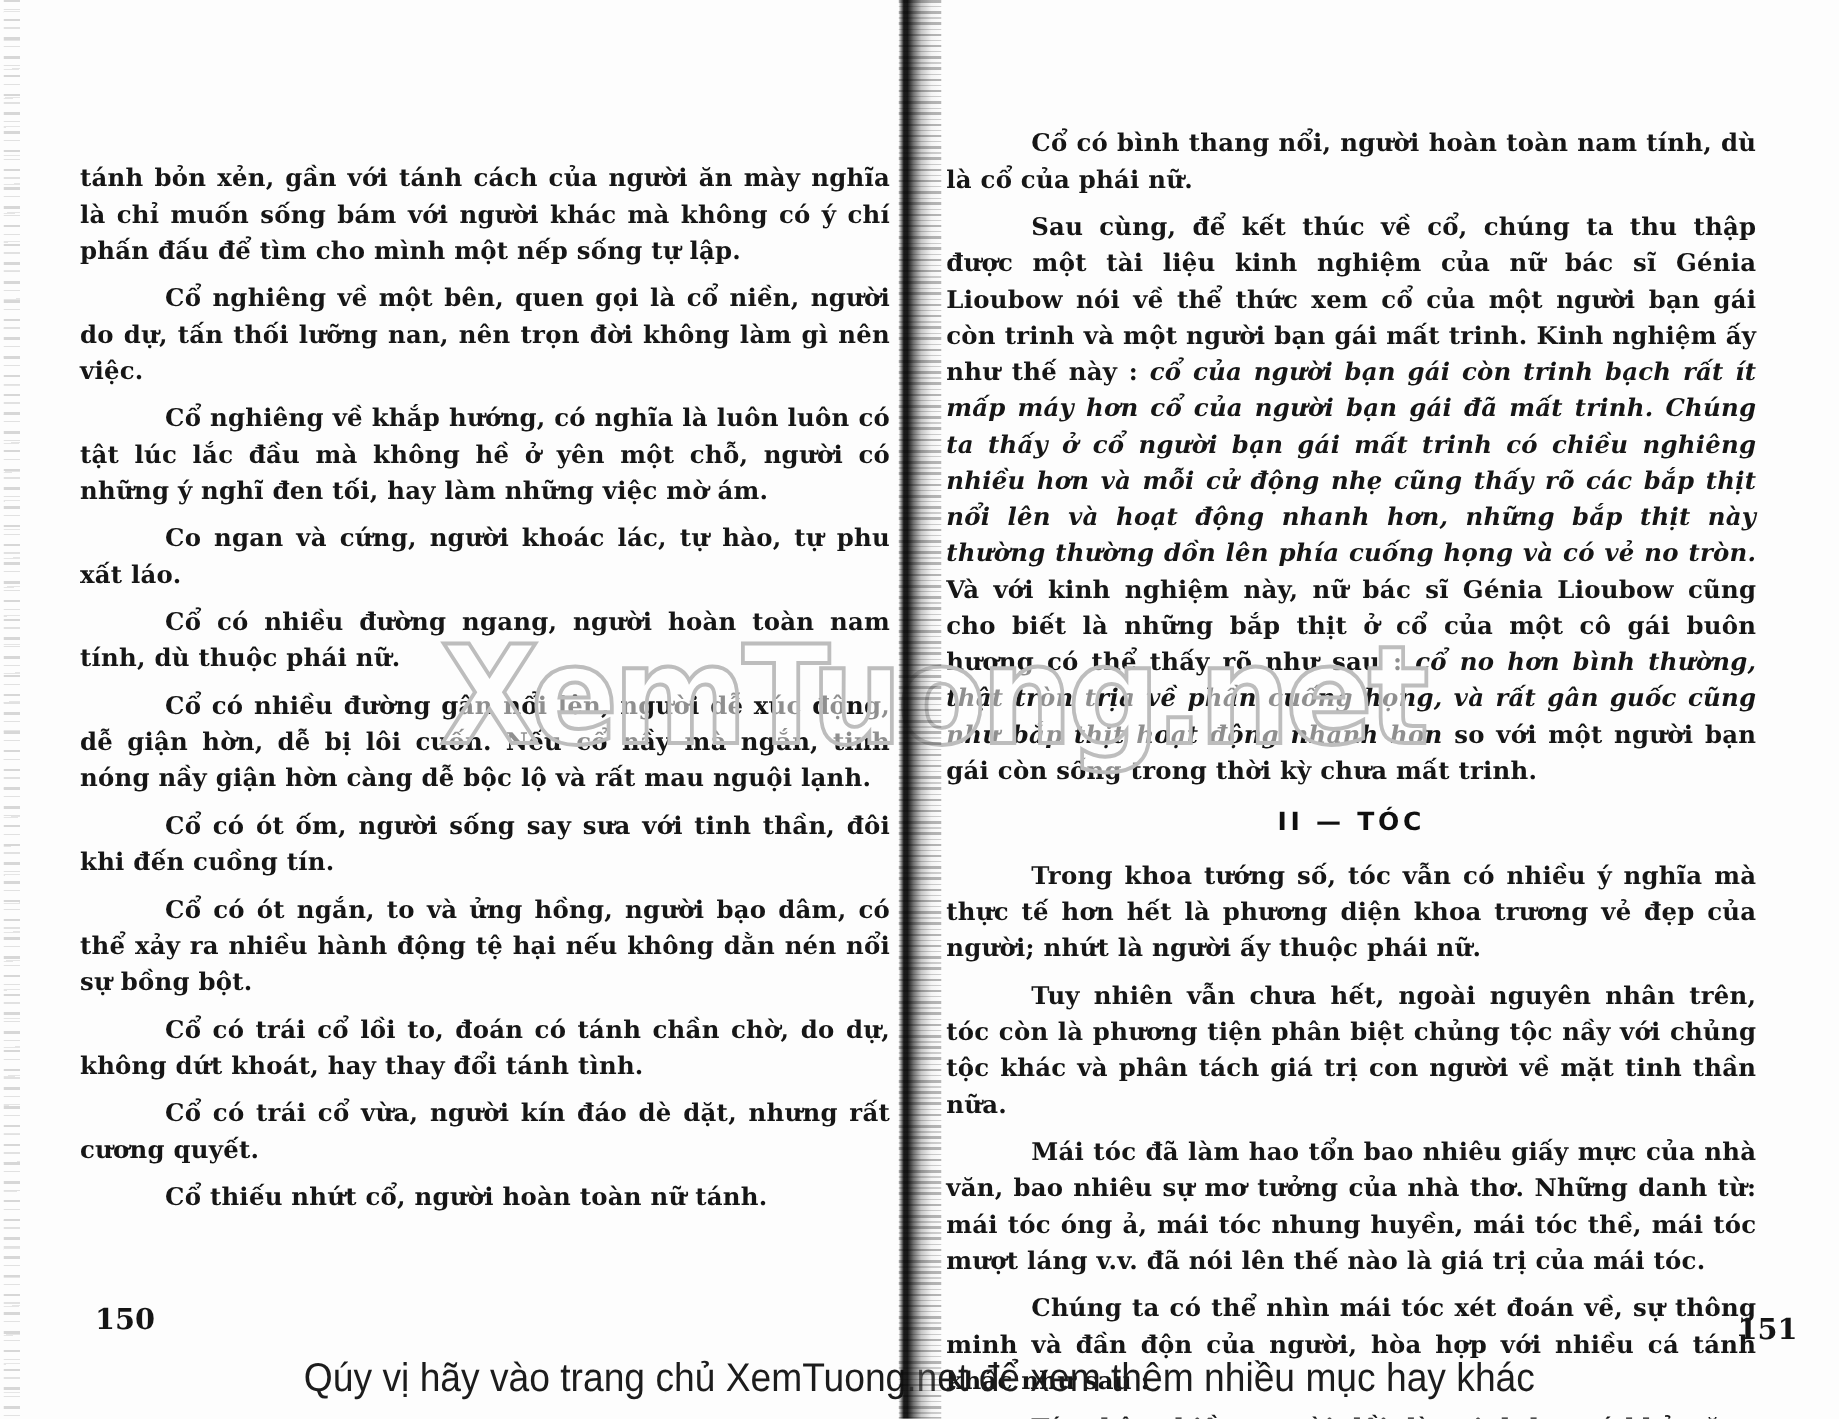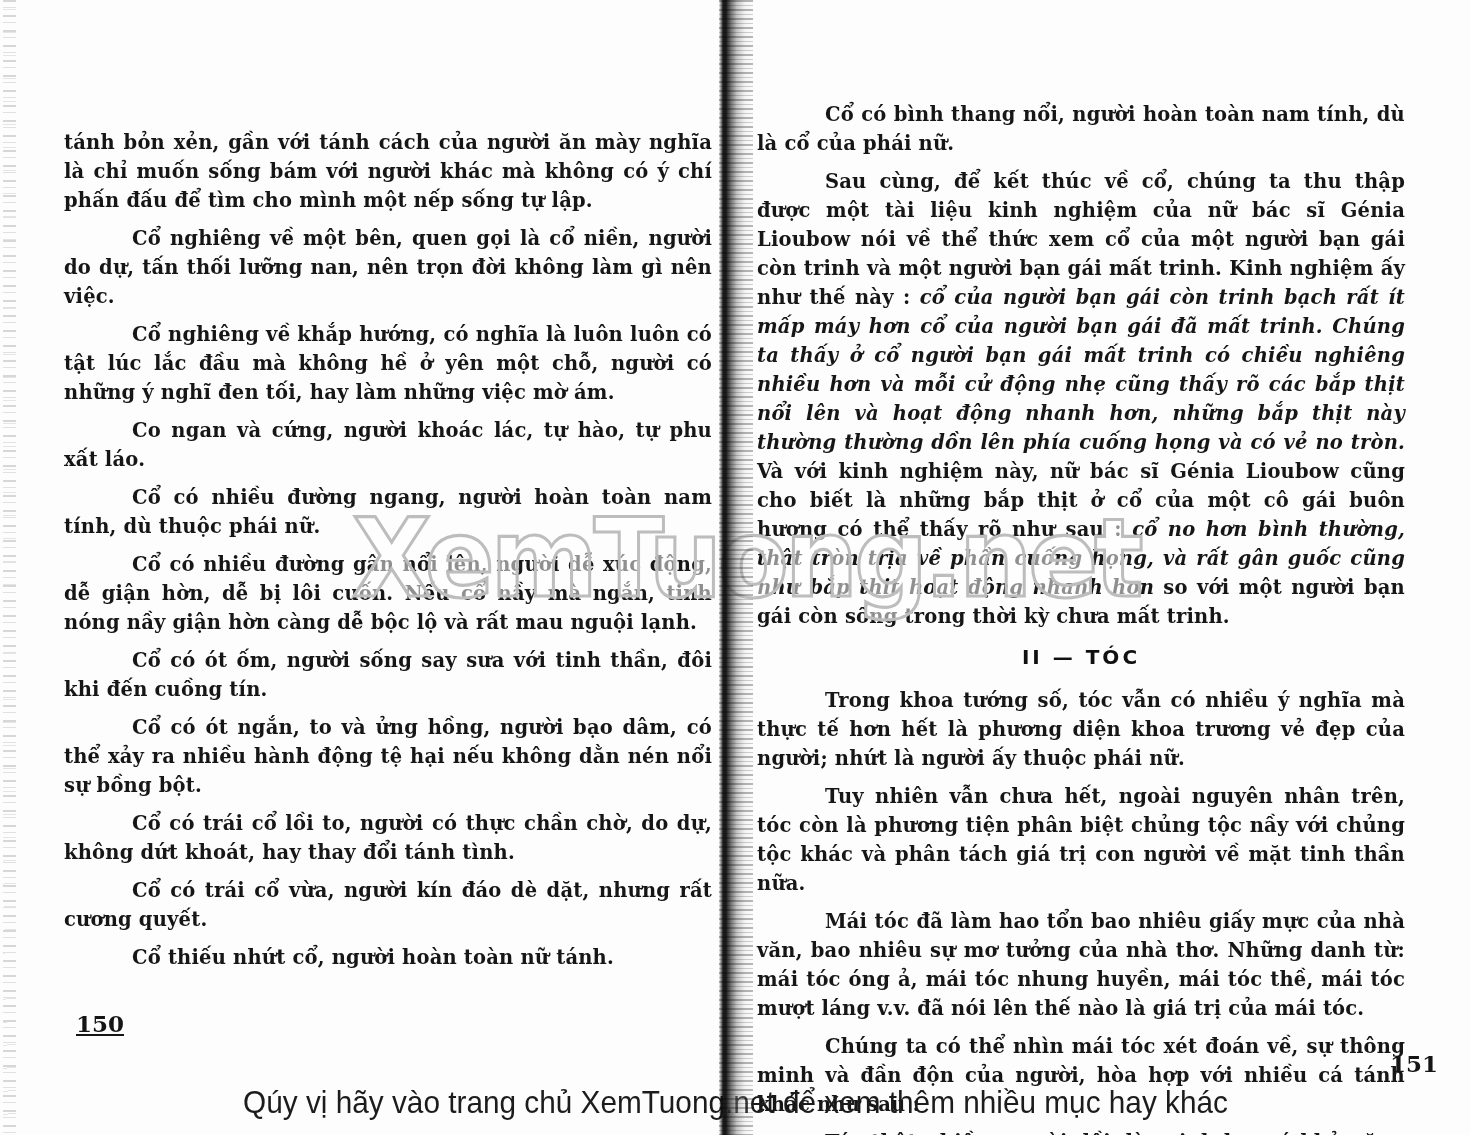--- a/index.html
+++ b/index.html
@@ -47,21 +47,21 @@
     text-align:center;text-indent:0;
     font-family:"DejaVu Sans",sans-serif;
     font-size:20px;font-weight:700;letter-spacing:3px;
     margin:12px 0 14px 0;color:#101010;
   }
   .pgnum{
     position:absolute;z-index:3;
     font-family:"DejaVu Serif",serif;font-weight:700;
     font-size:23px;color:#151515;
   }
-  .pgnum-left{left:76px;top:1010px;text-decoration:underline;}
+  .pgnum-left{left:76px;top:1042px;}
   .pgnum-right{left:1390px;top:1050px;}
   
   .watermark{
     position:absolute;left:352px;top:494px;z-index:6;
     font-family:"DejaVu Sans",sans-serif;font-weight:700;
     font-size:103px;letter-spacing:-4px;
     color:rgba(255,255,255,.52);
     -webkit-text-stroke:3px #bdbdbd;
     text-stroke:3px #bdbdbd;
     transform:scaleY(1.06);
@@ -87,21 +87,21 @@
 
 <div class="page page-left">
   <p class="noindent">tánh bỏn xẻn, gần với tánh cách của người ăn mày nghĩa là chỉ muốn sống bám với người khác mà không có ý chí phấn đấu để tìm cho mình một nếp sống tự lập.</p>
   <p>Cổ nghiêng về một bên, quen gọi là cổ niền, người do dự, tấn thối lưỡng nan, nên trọn đời không làm gì nên việc.</p>
   <p>Cổ nghiêng về khắp hướng, có nghĩa là luôn luôn có tật lúc lắc đầu mà không hề ở yên một chỗ, người có những ý nghĩ đen tối, hay làm những việc mờ ám.</p>
   <p>Co ngan và cứng, người khoác lác, tự hào, tự phu xất láo.</p>
   <p>Cổ có nhiều đường ngang, người hoàn toàn nam tính, dù thuộc phái nữ.</p>
   <p>Cổ có nhiều đường gân nổi lên, người dễ xúc động, dễ giận hờn, dễ bị lôi cuốn. Nếu cổ nầy mà ngắn, tinh nóng nầy giận hờn càng dễ bộc lộ và rất mau nguội lạnh.</p>
   <p>Cổ có ót ốm, người sống say sưa với tinh thần, đôi khi đến cuồng tín.</p>
   <p>Cổ có ót ngắn, to và ửng hồng, người bạo dâm, có thể xảy ra nhiều hành động tệ hại nếu không dằn nén nổi sự bồng bột.</p>
-  <p>Cổ có trái cổ lồi to, người có thực chần chờ, do dự, không dứt khoát, hay thay đổi tánh tình.</p>
+  <p>Cổ có trái cổ lồi to, đoán có tánh chần chờ, do dự, không dứt khoát, hay thay đổi tánh tình.</p>
   <p>Cổ có trái cổ vừa, người kín đáo dè dặt, nhưng rất cương quyết.</p>
   <p>Cổ thiếu nhứt cổ, người hoàn toàn nữ tánh.</p>
 </div>
 
 <div class="page page-right">
   <p>Cổ có bình thang nổi, người hoàn toàn nam tính, dù là cổ của phái nữ.</p>
   <p>
     <span>Sau cùng, để kết thúc về cổ, chúng ta thu thập được một tài liệu kinh nghiệm của nữ bác sĩ Génia Lioubow nói về thể thức xem cổ của một người bạn gái còn trinh và một người bạn gái mất trinh. Kinh nghiệm ấy như thế này : </span><span class="it">cổ của người bạn gái còn trinh bạch rất ít mấp máy hơn cổ của người bạn gái đã mất trinh. Chúng ta thấy ở cổ người bạn gái mất trinh có chiều nghiêng nhiều hơn và mỗi cử động nhẹ cũng thấy rõ các bắp thịt nổi lên và hoạt động nhanh hơn, những bắp thịt này thường thường dồn lên phía cuống họng và có vẻ no tròn. </span><span>Và với kinh nghiệm này, nữ bác sĩ Génia Lioubow cũng cho biết là những bắp thịt ở cổ của một cô gái buôn hương có thể thấy rõ như sau : </span><span class="it">cổ no hơn bình thường, thật tròn trịa về phần cuống họng, và rất gân guốc cũng như bắp thịt hoạt động nhanh hơn </span><span>so với một người bạn gái còn sống trong thời kỳ chưa mất trinh.</span>
   </p>
   <h2 class="section">II — TÓC</h2>

